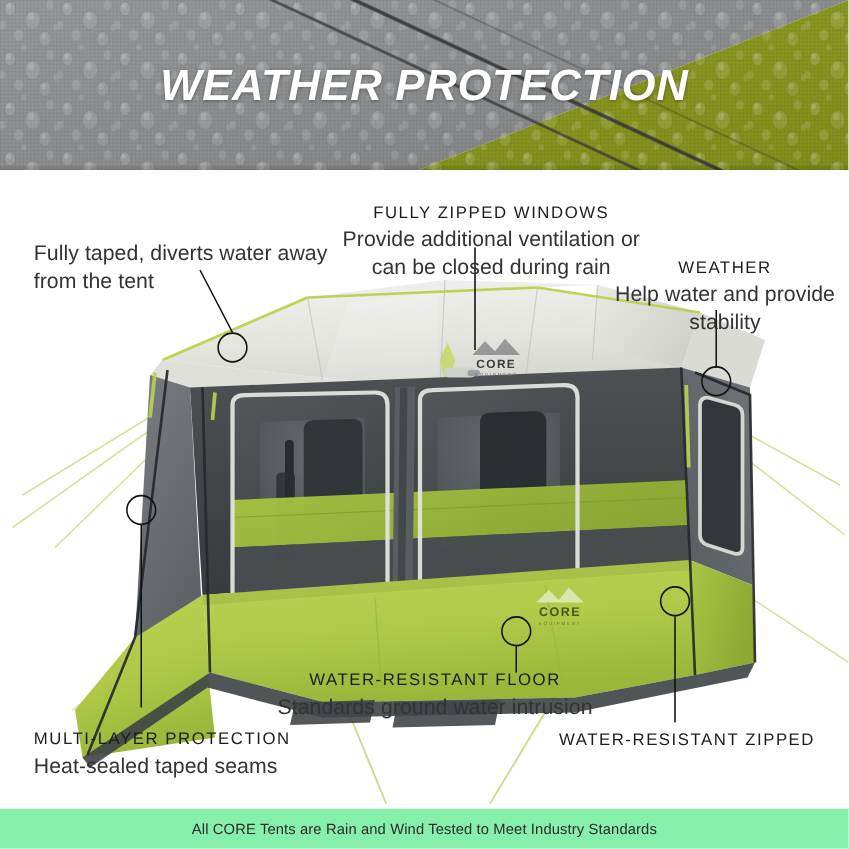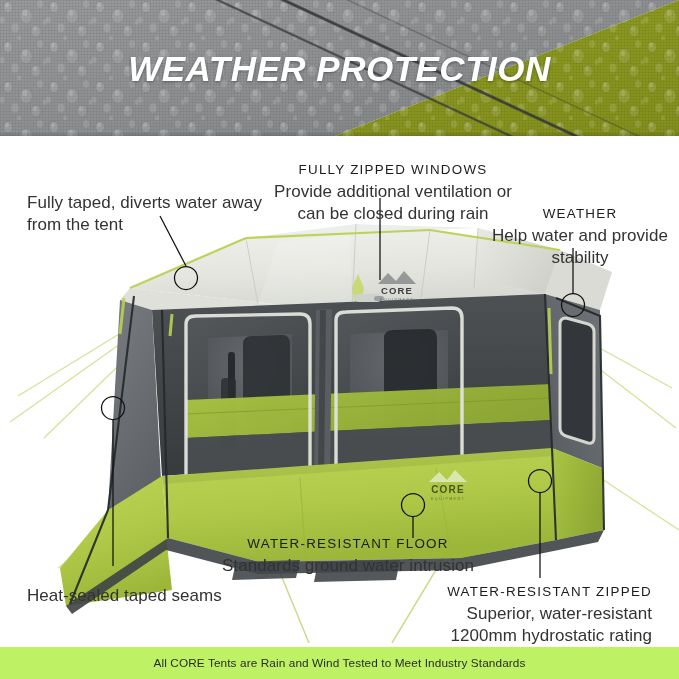--- a/index.html
+++ b/index.html
@@ -39,21 +39,21 @@
   #co-multilayer{left:27px;top:583px;width:280px;}
   #co-floor{left:218px;top:536px;width:260px;}
   #co-fabric{left:400px;top:584px;width:252px;}
 
   
   #art{position:absolute;left:0;top:138px;width:679px;height:505px;}
 
   
   #footer{
     position:absolute;left:0;bottom:0;width:679px;height:32px;
-    background:#bef264;display:flex;align-items:center;justify-content:center;
+    background:#86efac;display:flex;align-items:center;justify-content:center;
   }
   #footer-text{font-size:11.8px;color:#2b2b2b;letter-spacing:.1px;white-space:nowrap;}
 </style>
 </head>
 <body>
 
 <div id="page">
 
   <div id="banner">
     <svg class="layer" width="679" height="138" viewBox="0 0 679 138">
@@ -339,30 +339,30 @@
     <div class="c-title">FULLY ZIPPED WINDOWS</div>
     <div class="c-body">Provide additional ventilation or can be closed during rain</div>
   </div>
 
   <div class="callout al-c" id="co-guylines">
     <div class="c-title">WEATHER</div>
     <div class="c-body">Help water and provide stability</div>
   </div>
 
   <div class="callout al-l" id="co-multilayer">
+    <div class="c-title">MULTI-LAYER PROTECTION</div>
     <div class="c-body">Heat-sealed taped seams</div>
   </div>
 
   <div class="callout al-c" id="co-floor">
     <div class="c-title">WATER-RESISTANT FLOOR</div>
     <div class="c-body">Standards ground water intrusion</div>
   </div>
 
   <div class="callout al-r" id="co-fabric">
     <div class="c-title">WATER-RESISTANT ZIPPED</div>
-    <div class="c-body">Superior, water-resistant 1200mm hydrostatic rating</div>
   </div>
 
   <div id="footer">
     <div id="footer-text">All CORE Tents are Rain and Wind Tested to Meet Industry Standards</div>
   </div>
 
 </div>
 
 </body></html>

